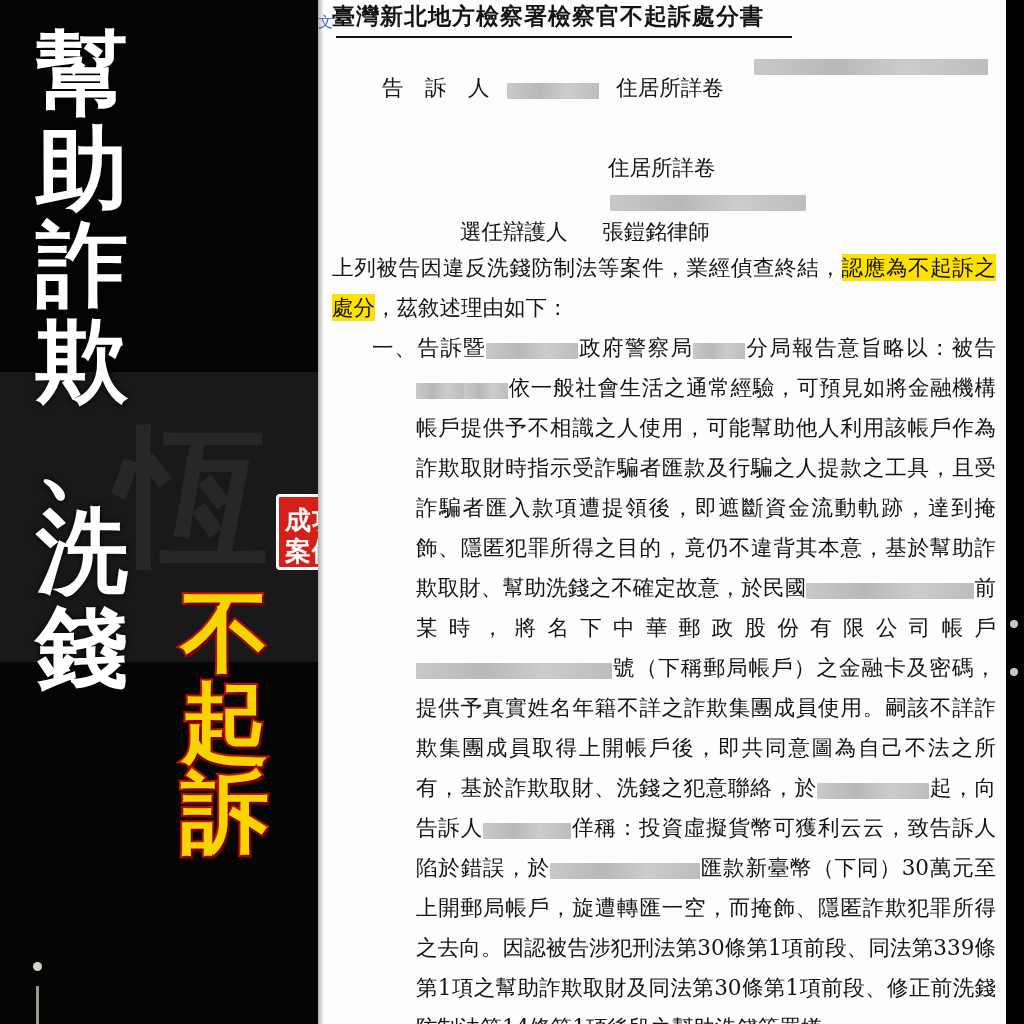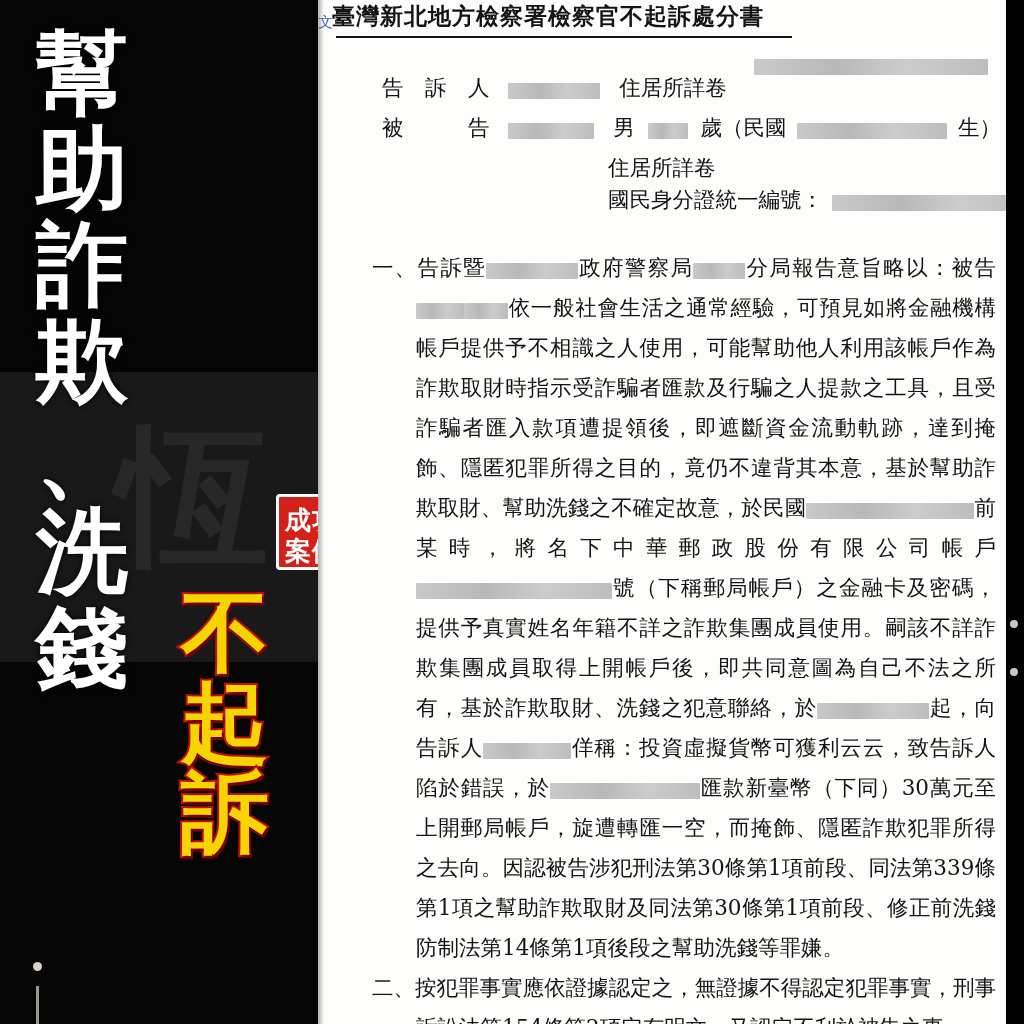--- a/index.html
+++ b/index.html
@@ -141,21 +141,21 @@
 
   .redact {
     display: inline-block;
     vertical-align: -4px;
     background: linear-gradient(90deg,#c9c9c9,#b8b8b8 35%,#cccccc 65%,#bdbdbd);
     filter: blur(0.6px);
     border-radius: 1px;
   }
   .hl { background: #ffe100; padding: 1px 0; }
 
-  .line { position: absolute; white-space: nowrap; }
+  .line { position: absolute; white-space: nowrap; font-family: Liberation Serif, serif; }
 
   .body-block {
     position: absolute;
     left: 14px; top: 248px;
     width: 664px;
   }
   .para {
     display: block;
     text-align: justify;
     text-justify: inter-ideograph;
@@ -225,43 +225,41 @@
       <div class="line" style="left:436px; top:44px;">
         <span class="redact" style="width:234px;height:16px;"></span>
       </div>
 
       <div class="line" style="left:64px; top:68px;">
         <span>告　訴　人</span>
         <span class="redact" style="width:92px;height:16px;margin:0 12px;"></span>
         <span>住居所詳卷</span>
       </div>
 
-      <div class="line" style="left:64px; top:108px;">
-        <span>被　　　告</span>
-        <span class="redact" style="width:86px;height:16px;margin:0 12px;"></span>
-        <span>男</span>
-        <span class="redact" style="width:40px;height:16px;margin:0 6px;"></span>
-        <span>歲（民國</span>
-        <span class="redact" style="width:150px;height:16px;margin:0 4px;"></span>
-        <span>生）</span>
-      </div>
 
       <div class="line" style="left:290px; top:148px;">
         <span>住居所詳卷</span>
       </div>
 
       <div class="line" style="left:290px; top:180px;">
-        <span>國民身分證統一編號：</span>
         <span class="redact" style="width:196px;height:16px;margin:0 2px;"></span>
         
       </div>
 
+      <div class="line" style="left:142px; top:212px;">
+        <span>選任辯護人</span>
+        <span style="display:inline-block;width:24px;"></span>
+        <span>張鎧銘律師</span>
+      </div>
 
       <div class="body-block">
 
+        <div class="para">
+          <span>上列被告因違反洗錢防制法等案件，業經偵查終結，</span><span class="hl">認應為不起訴之處分</span><span>，茲敘述理由如下：</span>
+        </div>
 
         <div class="para para-hang" style="margin-top:0px;">
           <span>一、告訴暨</span><span class="redact" style="width:92px;height:16px;"></span><span>政府警察局</span><span class="redact" style="width:52px;height:16px;"></span><span>分局報告意旨略以：被告</span><span class="redact" style="width:48px;height:16px;"></span><span class="redact" style="width:44px;height:16px;"></span><span>依一般社會生活之通常經驗，可預見如將金融機構帳戶提供予不相識之人使用，可能幫助他人利用該帳戶作為詐欺取財時指示受詐騙者匯款及行騙之人提款之工具，且受詐騙者匯入款項遭提領後，即遮斷資金流動軌跡，達到掩飾、隱匿犯罪所得之目的，竟仍不違背其本意，基於幫助詐欺取財、幫助洗錢之不確定故意，於民國</span><span class="redact" style="width:168px;height:16px;"></span><span>前某時，將名下中華郵政股份有限公司帳戶</span><span class="redact" style="width:196px;height:16px;"></span><span>號（下稱郵局帳戶）之金融卡及密碼，提供予真實姓名年籍不詳之詐欺集團成員使用。嗣該不詳詐欺集團成員取得上開帳戶後，即共同意圖為自己不法之所有，基於詐欺取財、洗錢之犯意聯絡，於</span><span class="redact" style="width:112px;height:16px;"></span><span>起，向告訴人</span><span class="redact" style="width:88px;height:16px;"></span><span>佯稱：投資虛擬貨幣可獲利云云，致告訴人陷於錯誤，於</span><span class="redact" style="width:150px;height:16px;"></span><span>匯款新臺幣（下同）30萬元至上開郵局帳戶，旋遭轉匯一空，而掩飾、隱匿詐欺犯罪所得之去向。因認被告涉犯刑法第30條第1項前段、同法第339條第1項之幫助詐欺取財及同法第30條第1項前段、修正前洗錢防制法第14條第1項後段之幫助洗錢等罪嫌。</span>
         </div>
 
         <div class="para para-hang">二、按犯罪事實應依證據認定之，無證據不得認定犯罪事實，刑事訴訟法第154條第2項定有明文。又認定不利於被告之事</div>
 
       </div>
     </div>
   </div>

